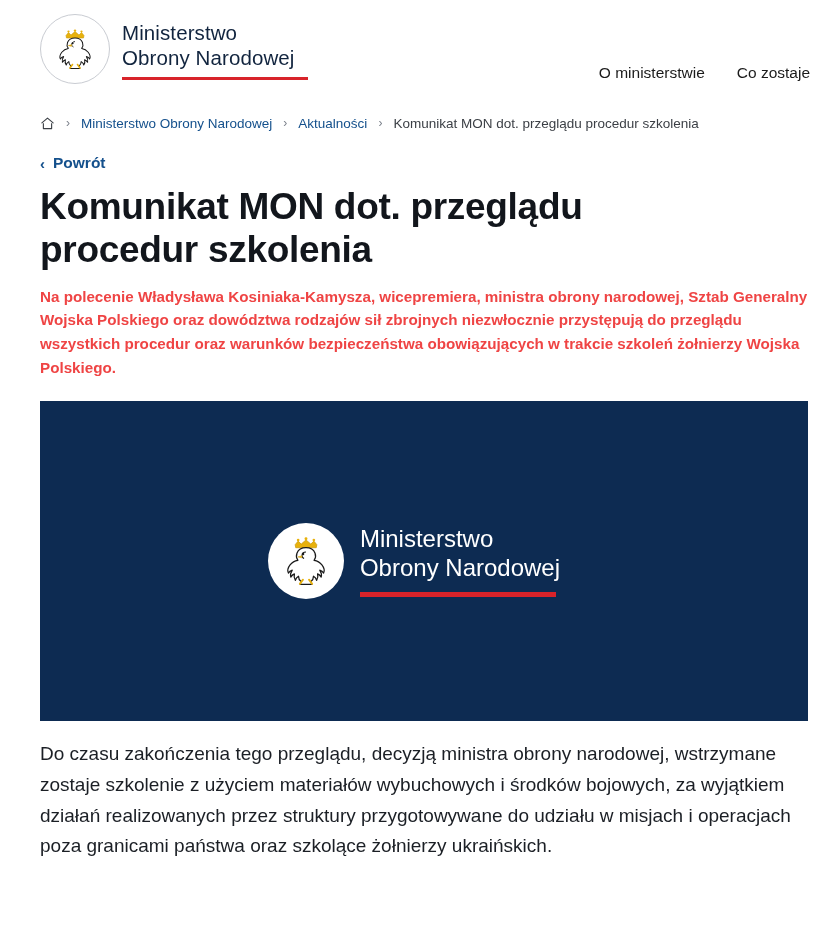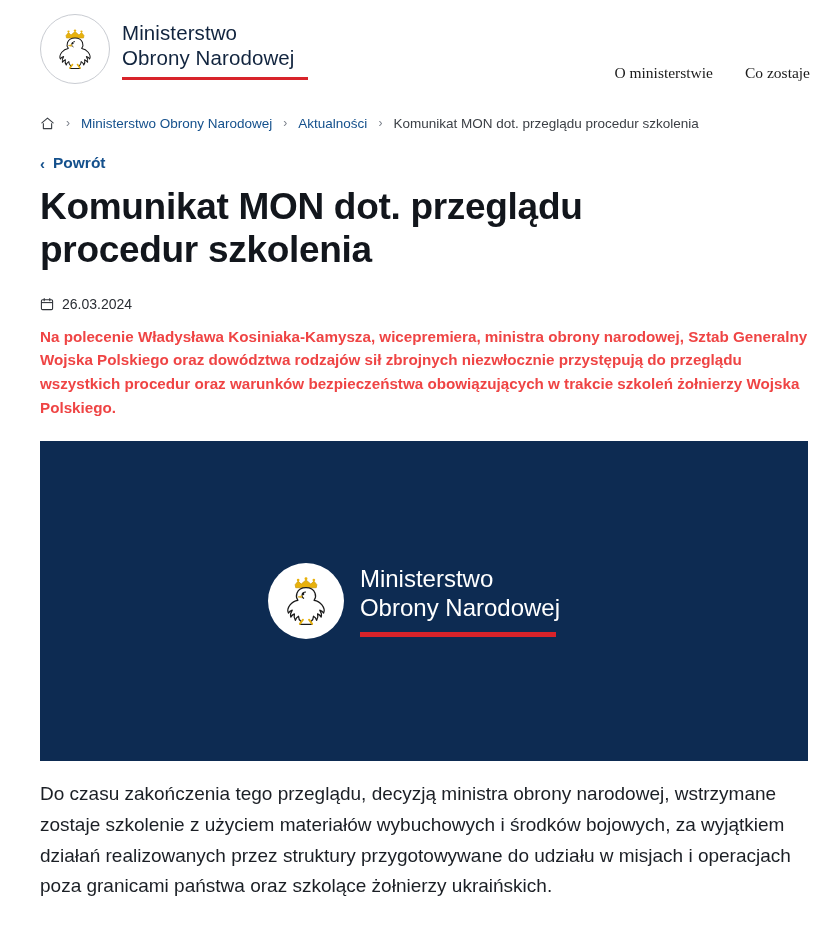--- a/index.html
+++ b/index.html
@@ -66,21 +66,20 @@
     right: 20px;
     top: 64px;
     display: flex;
     gap: 32px;
   }
   .nav-link {
     font-size: 15.5px;
     color: #1b1b1b;
     text-decoration: none;
     white-space: nowrap;
-    font-family: Liberation Serif, serif;
   }
 
   
   .breadcrumb {
     display: flex;
     align-items: center;
     gap: 11px;
     padding: 6px 20px 0 40px;
     font-size: 13.5px;
     flex-wrap: nowrap;
@@ -246,30 +245,20 @@
 </nav>
 
 <main class="article">
   <a class="back-link" href="#">
     <span class="back-chevron">‹</span>
     <span>Powrót</span>
   </a>
 
   <h1 class="article-title">Komunikat MON dot. przeglądu procedur szkolenia</h1>
 
-  <div class="meta">
-    <span class="cal-icon">
-      <svg width="14" height="14" viewBox="0 0 16 16" aria-hidden="true">
-        <rect x="1.6" y="3.2" width="12.8" height="11.2" rx="1.4" fill="none" stroke="#2a2e34" stroke-width="1.2"></rect>
-        <path d="M1.6 6.4 H14.4" stroke="#2a2e34" stroke-width="1.2"></path>
-        <path d="M4.8 1.8 V4.2 M11.2 1.8 V4.2" stroke="#2a2e34" stroke-width="1.2" stroke-linecap="round"></path>
-      </svg>
-    </span>
-    <span>26.03.2024</span>
-  </div>
 
   <p class="lead">Na polecenie Władysława Kosiniaka-Kamysza, wicepremiera, ministra obrony narodowej, Sztab Generalny Wojska Polskiego oraz dowództwa rodzajów sił zbrojnych niezwłocznie przystępują do przeglądu wszystkich procedur oraz warunków bezpieczeństwa obowiązujących w trakcie szkoleń żołnierzy Wojska Polskiego.</p>
 
   <figure class="hero" style="margin:22px 0 0 0;">
     <div class="hero-brand">
       <span class="hero-crest">
         <svg width="70" height="70" viewBox="0 0 58 58" aria-hidden="true">
           <circle cx="29" cy="29" r="28.5" fill="#ffffff"></circle>
           <path d="M20 15.5 L22.5 12.5 L25 15 L29 11.5 L33 15 L35.5 12.5 L38 15.5 L37.5 18 L20.5 18 Z" fill="#e8b10c" stroke="#c99a0a" stroke-width=".6"></path>
           <circle cx="22.5" cy="11.6" r="1.1" fill="#e8b10c"></circle>

